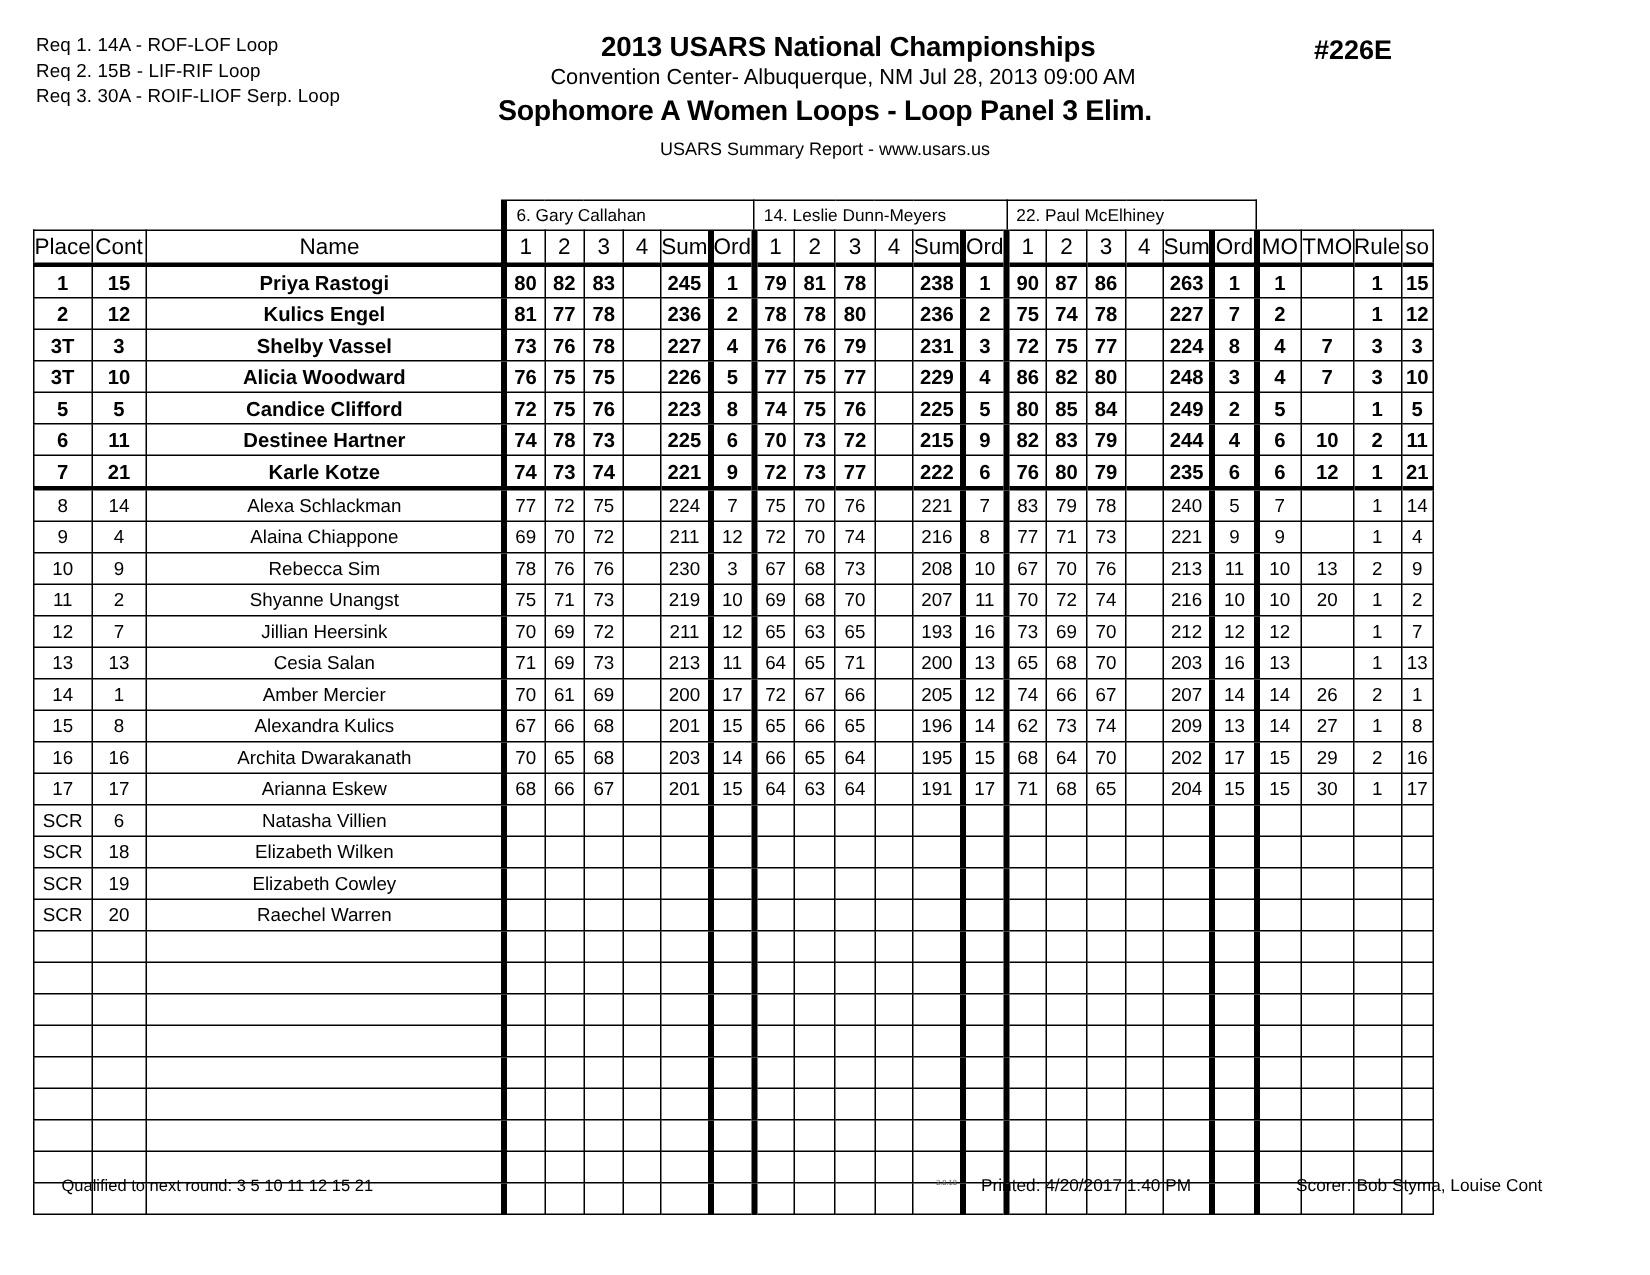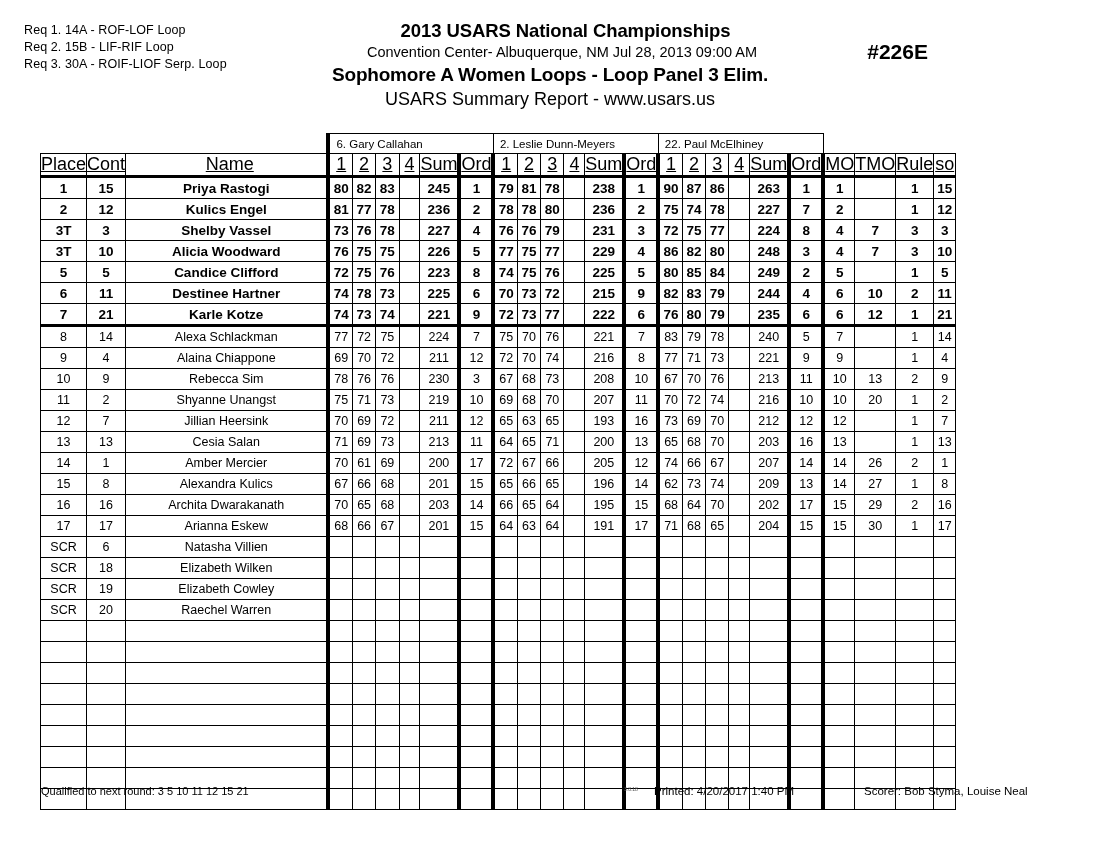--- a/index.html
+++ b/index.html
@@ -13,47 +13,47 @@
   .page{position:relative;width:956px;height:850px;}
 
   
   .reqbox{position:absolute;left:24px;top:22px;font-size:12.5px;line-height:17px;white-space:nowrap;}
   .reqline{letter-spacing:.1px;}
 
   .titleblock{position:absolute;left:0;top:20px;width:1100px;text-align:center;}
   .t1{font-size:18.5px;font-weight:bold;letter-spacing:-.1px;line-height:22px;margin-left:31px;}
   .t2{font-size:14.5px;font-weight:normal;line-height:20px;padding-left:24px;}
   .t3{font-size:19px;font-weight:bold;line-height:26px;letter-spacing:-.2px;}
-  .t4{font-size:18px;font-weight:normal;line-height:22px;}
-
-  .eventno{position:absolute;right:28px;top:40px;font-size:21px;font-weight:bold;margin-left:46px;}
+  .t4{font-size:12px;font-weight:normal;line-height:22px;}
+
+  .eventno{position:absolute;right:28px;top:23px;font-size:18px;font-weight:bold;margin-left:46px;}
 
   
-  .tablewrap{position:absolute;left:40px;top:133px;}
+  .tablewrap{position:absolute;left:22px;top:133px;}
   table.main{border-collapse:collapse;table-layout:fixed;font-size:12.5px;}
   table.main td,table.main th{
     border:1px solid #000;
     padding:0;
     height:20px;
     text-align:center;
     vertical-align:middle;
     font-weight:normal;
     overflow:hidden;
     white-space:nowrap;
   }
   
   tr.jgroup td{height:19px;border:none;}
   tr.jgroup td.jname{
     border:1px solid #000;border-bottom:none;
     text-align:left;padding-left:6px;font-size:11.5px;
   }
   tr.jgroup td.blank{border:none;}
 
   
-  tr.hdr td{height:21px;font-size:18px;text-decoration:underline;}
+  tr.hdr td{height:21px;font-size:15px;}
   tr.hdr td.lname{text-align:center;padding-left:7px;}
 
   
   .thickL{border-left:4px solid #000 !important;}
   .thickR{border-right:4px solid #000 !important;}
   .thickT{border-top:3px solid #000 !important;}
   .thickB{border-bottom:3px solid #000 !important;}
 
   td.name{text-align:left;padding-left:7px;}
   tr.qual td{font-weight:bold;font-size:13.5px;}
@@ -115,21 +115,21 @@
           <col style="width:27px">
         <col style="width:31px">
           <col style="width:35px">
           <col style="width:31px">
           <col style="width:23px">
       </colgroup>
       <tbody id="tbody">
           <tr class="jgroup">
             <td class="blank" colspan="3"></td>
             <td class="jname thickL" colspan="6">6.   Gary Callahan</td>
-            <td class="jname" colspan="6">2.  Leslie Dunn-Meyers</td>
+            <td class="jname" colspan="6">14.  Leslie Dunn-Meyers</td>
             <td class="jname" colspan="6">22.  Paul McElhiney</td>
             <td class="blank" colspan="4"></td>
           </tr>
           <tr class="hdr">
             <td>Place</td>
             <td>Cont</td>
             <td class="lname">Name</td>
             <td class="thickL">1</td>
             <td class="">2</td>
             <td class="">3</td>
@@ -964,16 +964,16 @@
             <td></td>
           </tr>
         </tbody>
     </table>
   </div>
 
   <div class="footer">
     <div class="fleft">Qualified to next round:   3 5 10 11 12 15 21</div>
     <div class="fver">3.8.18</div>
     <div class="fprint">Printed:  4/20/2017  1:40 PM</div>
-    <div class="fscorer">Scorer:   Bob Styma, Louise Neal</div>
+    <div class="fscorer">Scorer:   Bob Styma, Louise Cont</div>
   </div>
 
 </div>
 
 </body></html>

